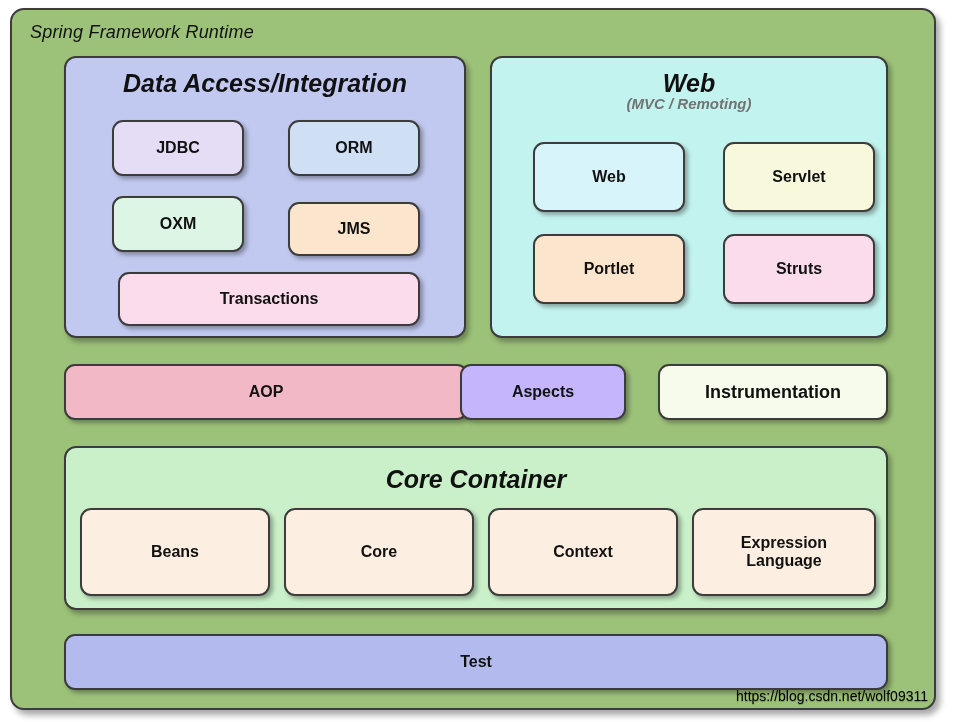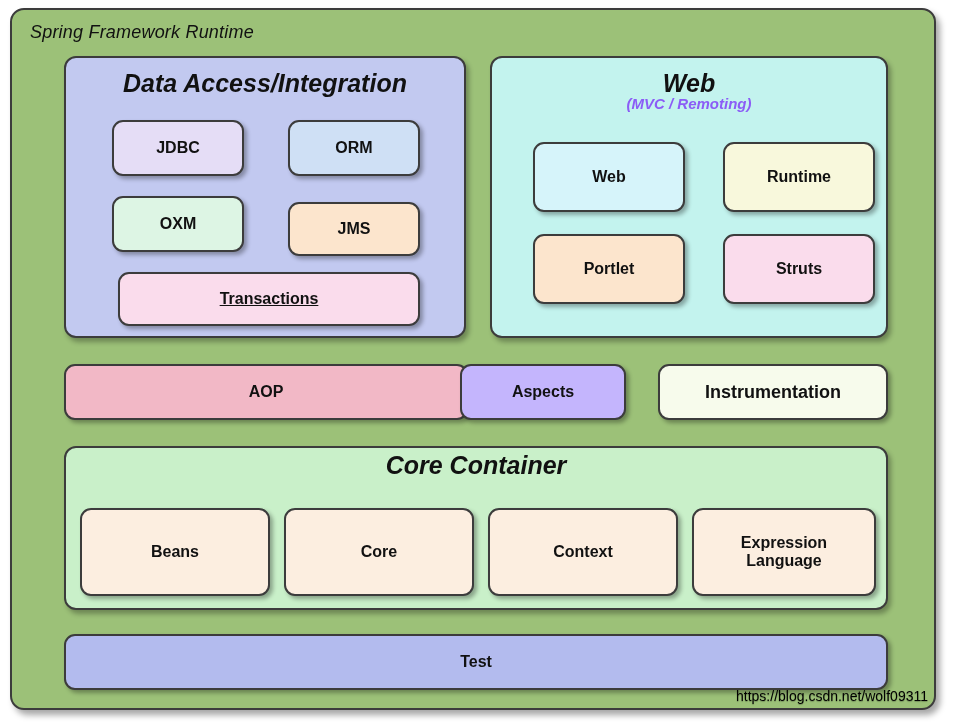--- a/index.html
+++ b/index.html
@@ -63,21 +63,21 @@
     font-weight: 700;
     color: #111111;
     line-height: 1.05;
     white-space: nowrap;
   }
   .panel-subtitle {
     text-align: center;
     font-size: 15px;
     font-style: italic;
     font-weight: 700;
-    color: #8b5cf6;
+    color: #737373;
     line-height: 1.1;
     white-space: nowrap;
   }
 
   
   .box {
     position: absolute;
     box-sizing: border-box;
     border: 2px solid #3c3c3c;
     border-radius: 11px;
@@ -126,36 +126,36 @@
       </div>
 
       <div class="box" style="left: 46px; top: 138px; width: 132px; height: 56px; background-color: rgb(221, 245, 228);">
         <span>OXM</span>
       </div>
 
       <div class="box" style="left: 222px; top: 144px; width: 132px; height: 54px; background-color: rgb(252, 229, 205);">
         <span>JMS</span>
       </div>
 
-      <div class="box" style="left: 52px; top: 214px; width: 302px; height: 54px; background-color: rgb(250, 220, 236); text-decoration: underline;">
+      <div class="box" style="left: 52px; top: 214px; width: 302px; height: 54px; background-color: rgb(250, 220, 236);">
         <span>Transactions</span>
       </div>
     </div>
 
     <div class="panel" style="left: 478px; top: 46px; width: 398px; height: 282px; background-color: rgb(195, 243, 238);">
 
       <div class="panel-title" style="margin-top:12px;">Web</div>
       <div class="panel-subtitle">(MVC / Remoting)</div>
 
       <div class="box" style="left: 41px; top: 84px; width: 152px; height: 70px; background-color: rgb(214, 244, 250);">
         <span>Web</span>
       </div>
 
       <div class="box" style="left: 231px; top: 84px; width: 152px; height: 70px; background-color: rgb(248, 248, 220);">
-        <span>Runtime</span>
+        <span>Servlet</span>
       </div>
 
       <div class="box" style="left: 41px; top: 176px; width: 152px; height: 70px; background-color: rgb(252, 229, 205);">
         <span>Portlet</span>
       </div>
 
       <div class="box" style="left: 231px; top: 176px; width: 152px; height: 70px; background-color: rgb(250, 220, 236);">
         <span>Struts</span>
       </div>
     </div>
@@ -167,21 +167,21 @@
     <div class="box" style="left: 448px; top: 354px; width: 166px; height: 56px; background-color: #c4b5fd;">
       <span>Aspects</span>
     </div>
 
     <div class="box small" style="left: 646px; top: 354px; width: 230px; height: 56px; background-color: rgb(247, 251, 236);">
       <span>Instrumentation</span>
     </div>
 
     <div class="panel" style="left: 52px; top: 436px; width: 824px; height: 164px; background-color: rgb(201, 240, 201);">
 
-      <div class="panel-title" style="margin-top:4px;">Core Container</div>
+      <div class="panel-title" style="margin-top:18px;">Core Container</div>
 
       <div class="box" style="left: 14px; top: 60px; width: 190px; height: 88px; background-color: rgb(252, 238, 224);">
         <span>Beans</span>
       </div>
 
       <div class="box" style="left: 218px; top: 60px; width: 190px; height: 88px; background-color: rgb(252, 238, 224);">
         <span>Core</span>
       </div>
 
       <div class="box" style="left: 422px; top: 60px; width: 190px; height: 88px; background-color: rgb(252, 238, 224);">

